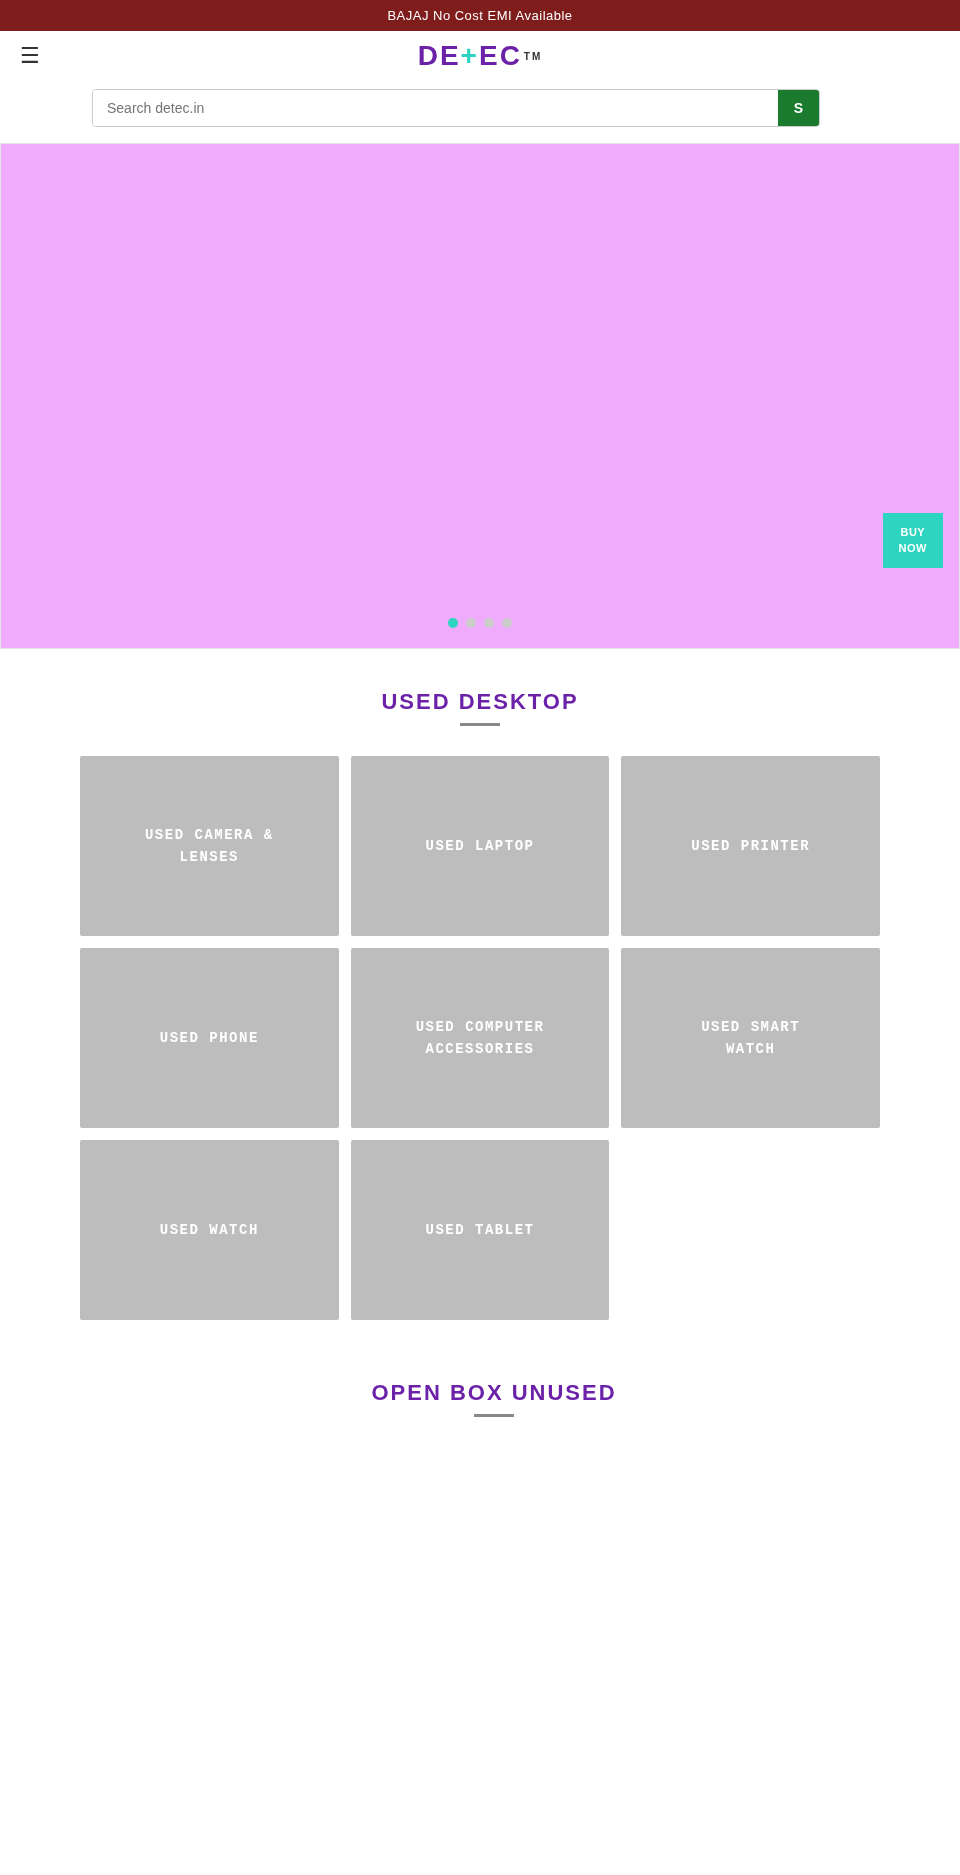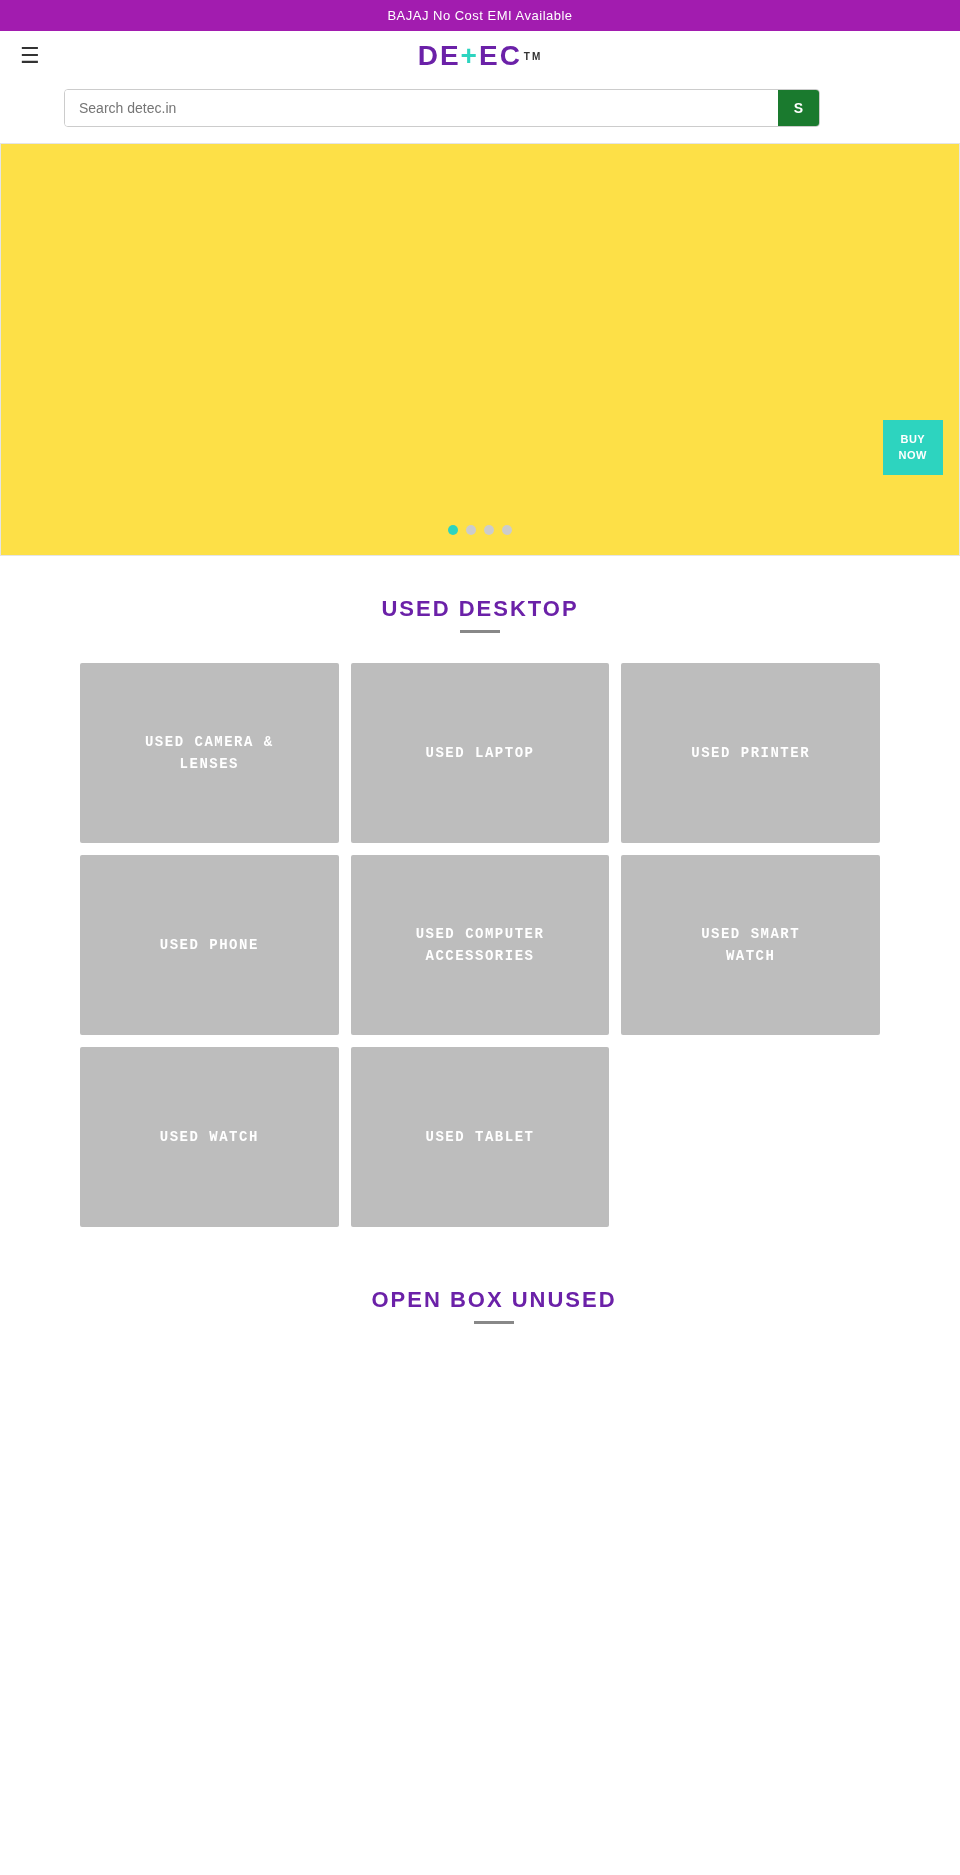--- a/index.html
+++ b/index.html
@@ -10,21 +10,21 @@
 
     body {
       font-family: Arial, sans-serif;
       background: #fff;
       width: 960px;
       margin: 0 auto;
     }
 
     
     .announcement-bar {
-      background-color: #a21caf;
+      background-color: #7f1d1d;
       text-align: center;
       padding: 8px 0;
       color: #fff;
       font-size: 13px;
       font-weight: 500;
       letter-spacing: 0.5px;
     }
 
     
     .header {
@@ -63,21 +63,21 @@
     .logo-ec { color: #6b21a8; }
     .logo-tm {
       font-size: 10px;
       color: #333;
       vertical-align: super;
       margin-left: 2px;
     }
 
     
     .search-container {
-      padding: 8px 140px 16px 64px;
+      padding: 8px 140px 16px 92px;
       background: #fff;
     }
 
     .search-form {
       display: flex;
       border: 1px solid #ccc;
       border-radius: 4px;
       overflow: hidden;
     }
 
@@ -96,22 +96,22 @@
       border: none;
       padding: 10px 16px;
       cursor: pointer;
       font-size: 14px;
       font-weight: bold;
     }
 
     
     .hero-slider {
       width: 100%;
-      height: 413px;
-      background: #fde047;
+      height: 506px;
+      background: #f0abfc;
       border: 1px solid #e5e5e5;
       position: relative;
       display: flex;
       align-items: flex-end;
       justify-content: flex-end;
     }
 
     .buy-now-btn {
       background-color: #2dd4bf;
       color: #fff;

